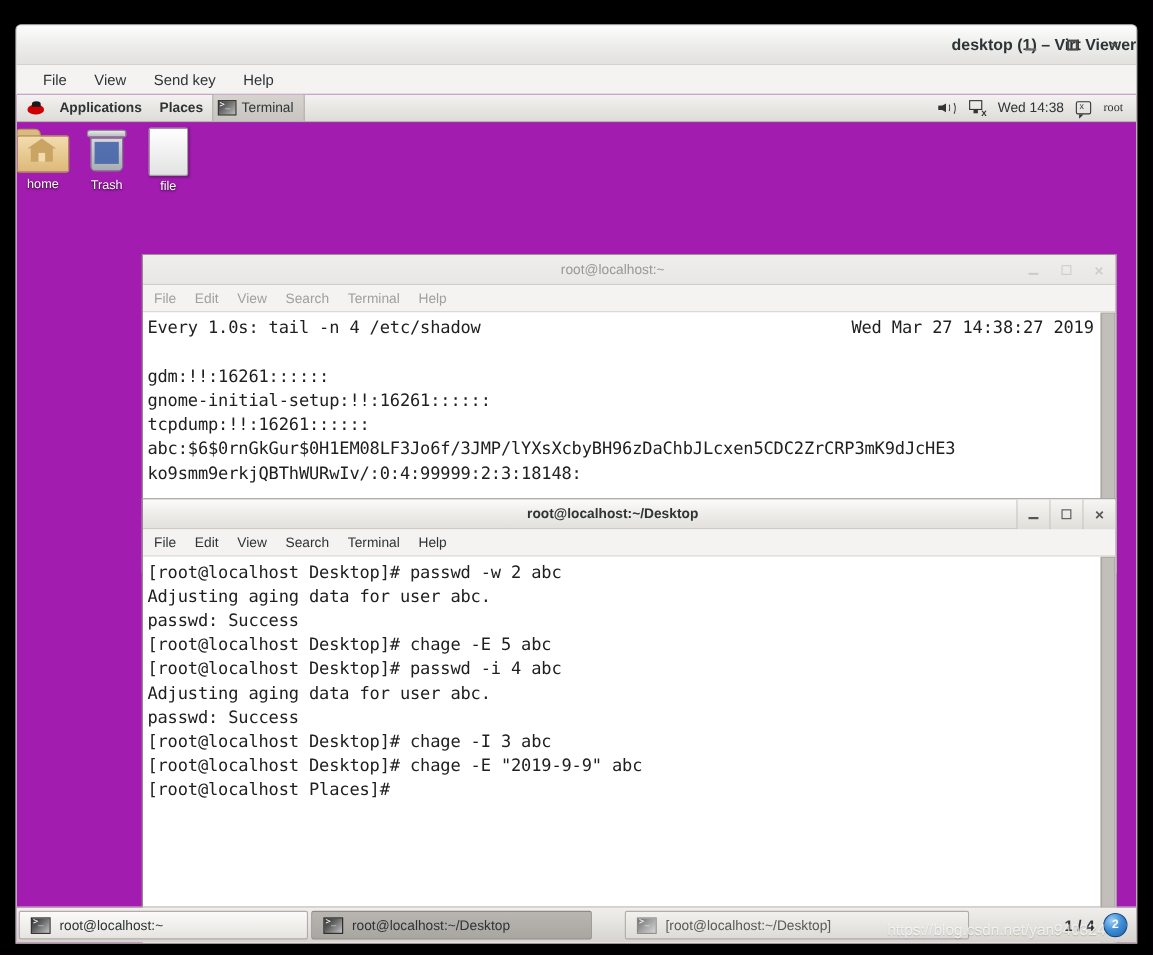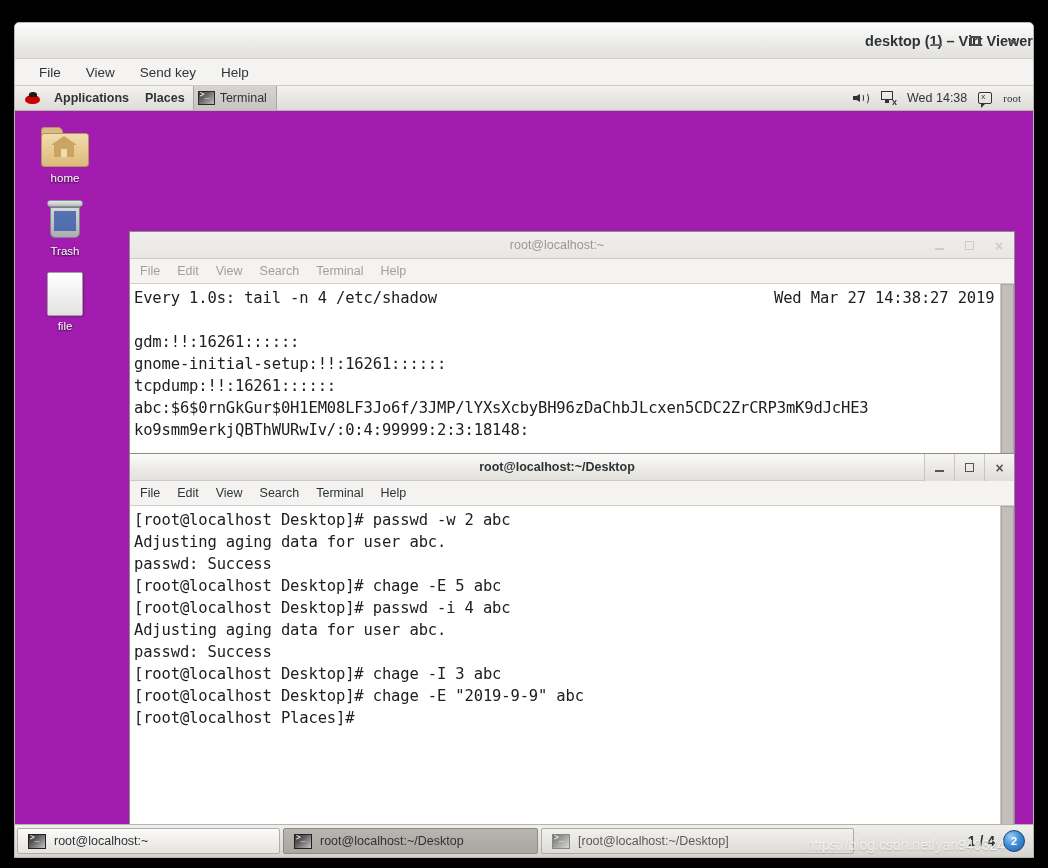--- a/index.html
+++ b/index.html
@@ -168,22 +168,22 @@
     content: ""; position: absolute; left: 2px; bottom: -5px;
     width: 0; height: 0;
     border-left: 4px solid #333;
     border-bottom: 4px solid transparent;
   }
   .ico-user .x { position: absolute; left: 2px; top: -1px; font-size: 8px; color: #333; }
 
   
   .desktop-icons {
     position: absolute; left: 0; top: 25px; width: 100px;
-    display: flex; flex-direction: column; align-items: center;
-    padding-top: 16px; gap: 14px; z-index: 1;
+    display: flex; flex-direction: row; align-items: center;
+    padding-top: 4px; gap: 14px; z-index: 1;
   }
   .dicon { width: 86px; text-align: center; cursor: pointer; }
   .dicon-label {
     font-size: 11.5px; color: #ffffff; margin-top: 3px;
     text-shadow: 0 1px 2px rgba(0,0,0,.85);
     white-space: nowrap; overflow: hidden;
   }
   .ico-home {
     width: 48px; height: 42px; margin: 0 auto; position: relative;
   }
@@ -334,21 +334,21 @@
   .task-btn {
     height: 26px; display: flex; align-items: center; gap: 8px;
     padding: 0 10px;
     border: 1px solid #b0aca7; border-radius: 2px;
     font-size: 12.5px; color: #2e3436;
     cursor: pointer;
     overflow: hidden; white-space: nowrap;
   }
   .task-btn.normal { background: linear-gradient(to bottom,#fbfaf9,#e6e4e0); width: 263px; }
   .task-btn.pressed { background: linear-gradient(to bottom,#b9b6b1,#a9a6a1); border-color: #8e8b86; width: 255px; color: #2e3436; }
-  .task-btn.minimized { background: linear-gradient(to bottom,#f3f1ee,#dddbd7); width: 313px; color: #5c5a57; }
+  .task-btn.minimized { background: linear-gradient(to bottom,#f3f1ee,#dddbd7); width: 313px; color: #5c5a57; margin-left: 27px; }
   .task-icon {
     width: 18px; height: 15px; flex: 0 0 auto;
     background: linear-gradient(135deg,#2f2f2f 0%,#5f5f5f 40%,#c4c4c4 100%);
     border: 1px solid #222; position: relative;
   }
   .task-icon::after {
     content: ">_"; position: absolute; left: 1px; top: -2px;
     font-family: "DejaVu Sans Mono", monospace; font-size: 8px; color: #fff;
   }
   .task-icon.dim { background: linear-gradient(135deg,#6e6e6e 0%,#9a9a9a 40%,#d8d8d8 100%); border-color: #888; }

